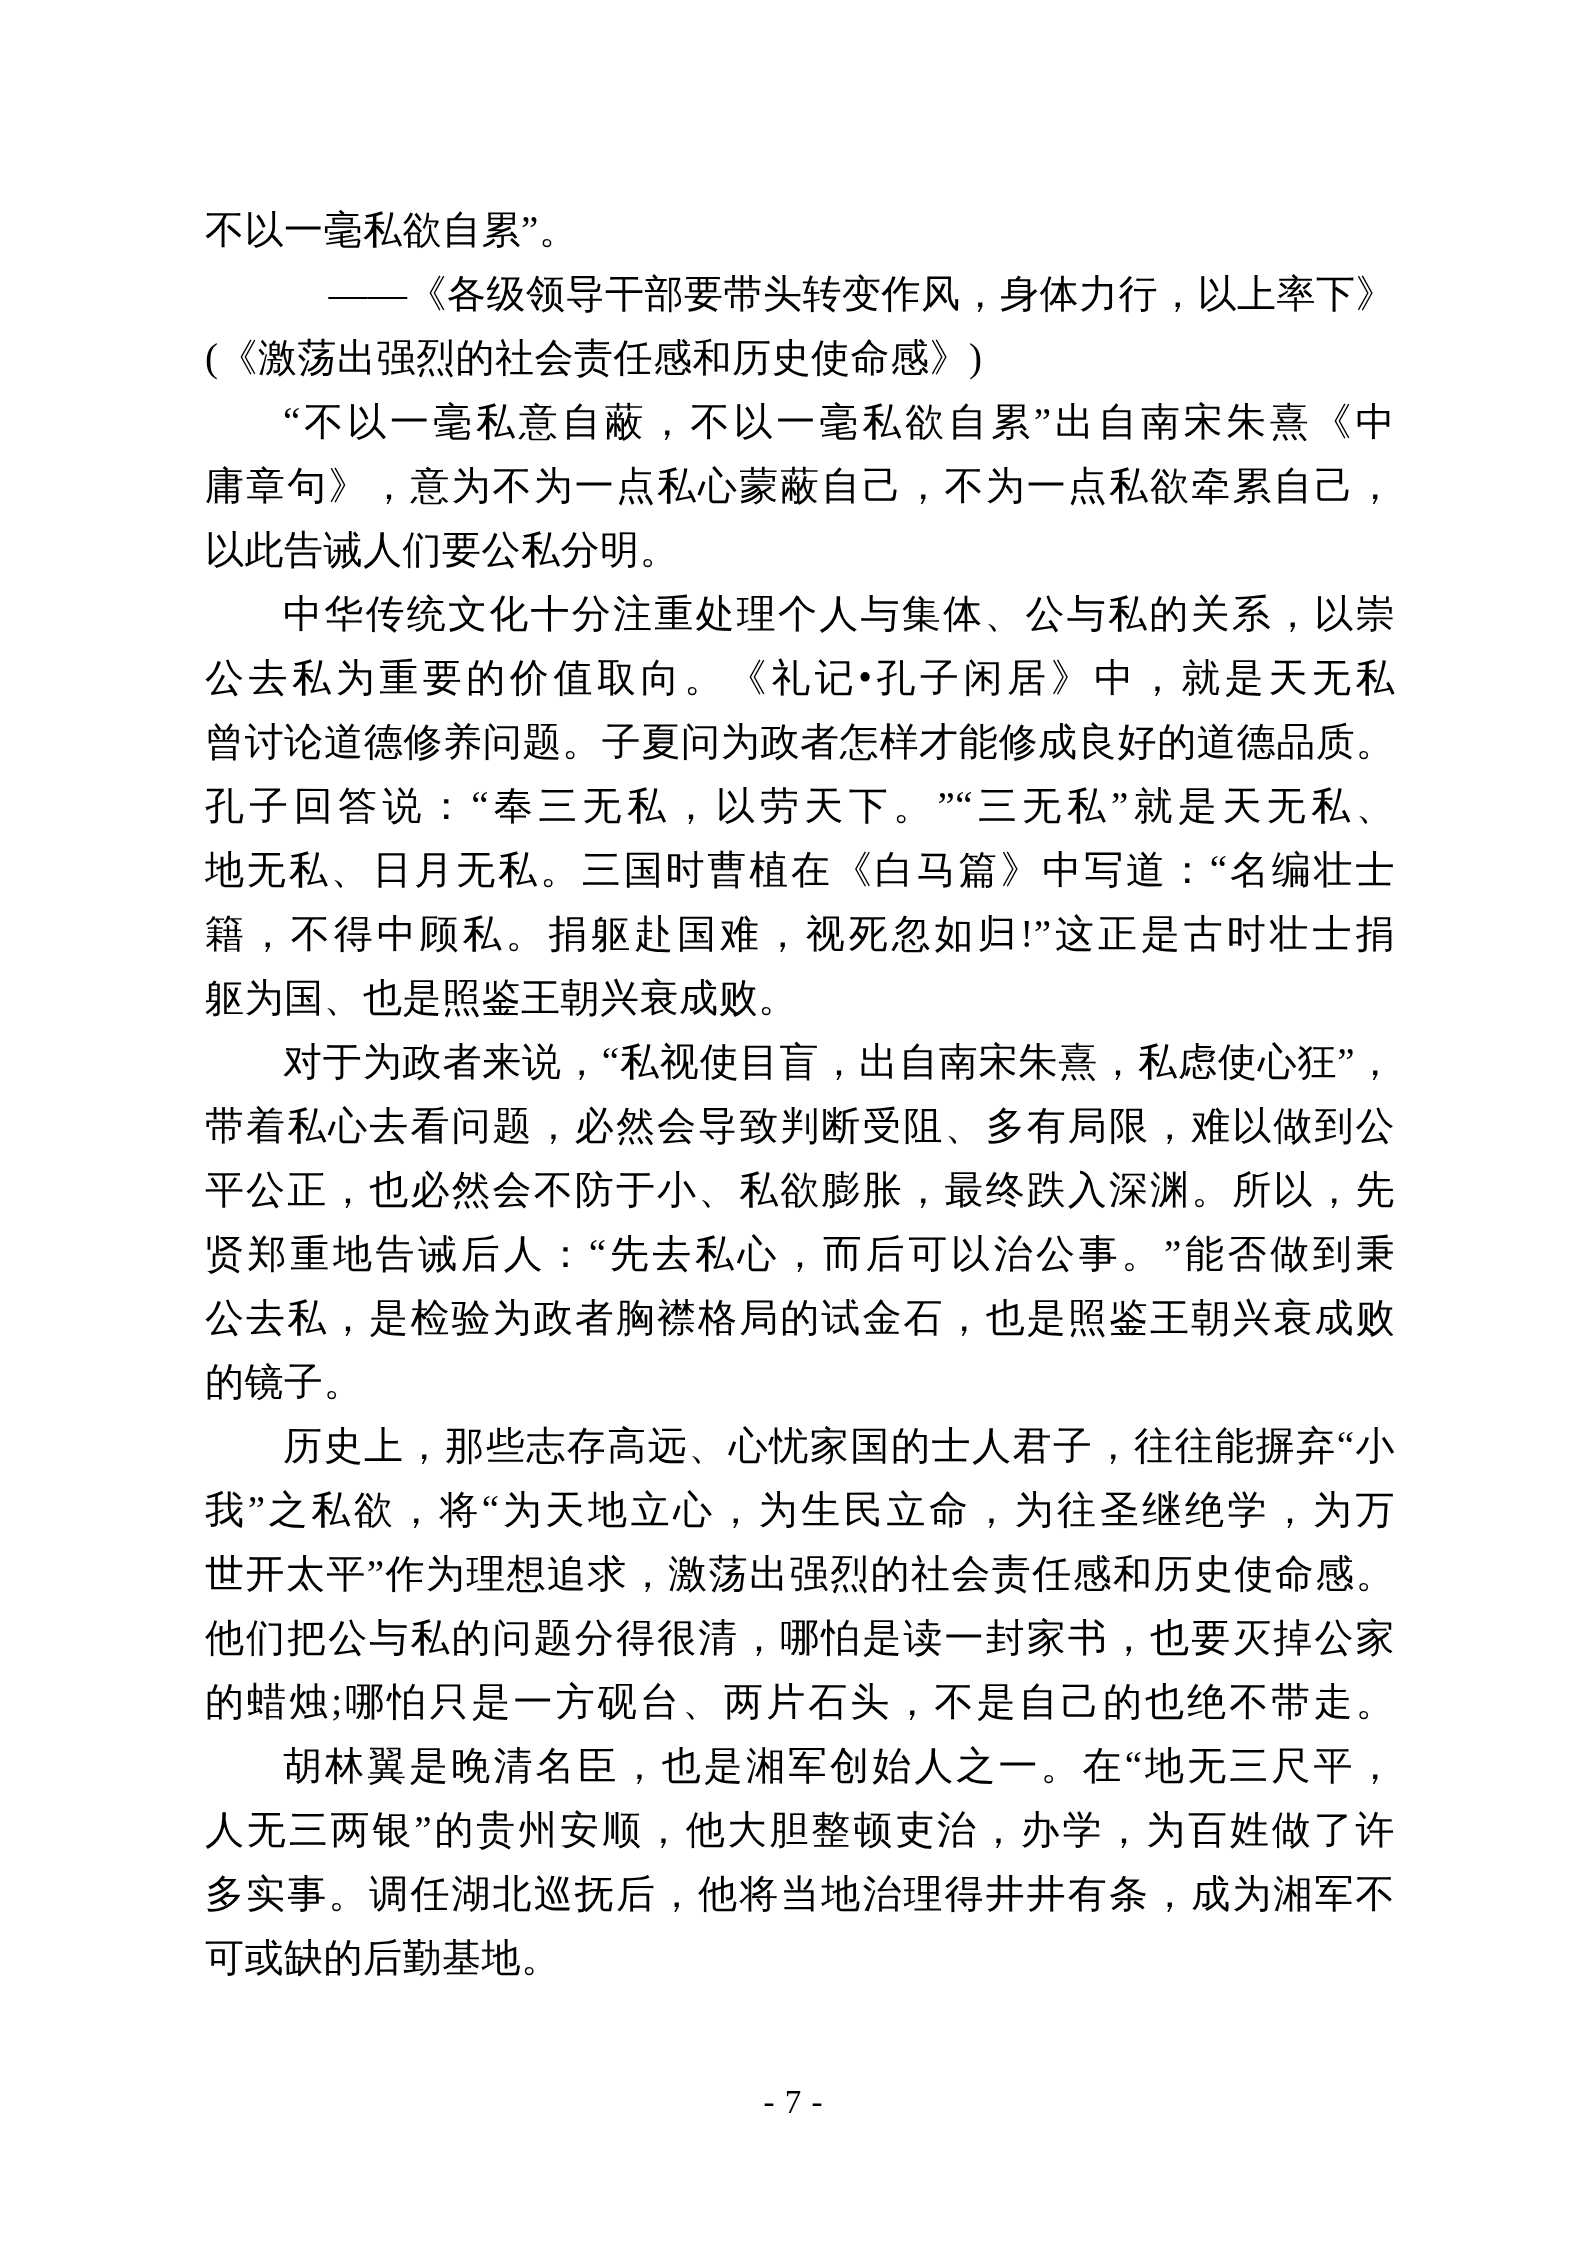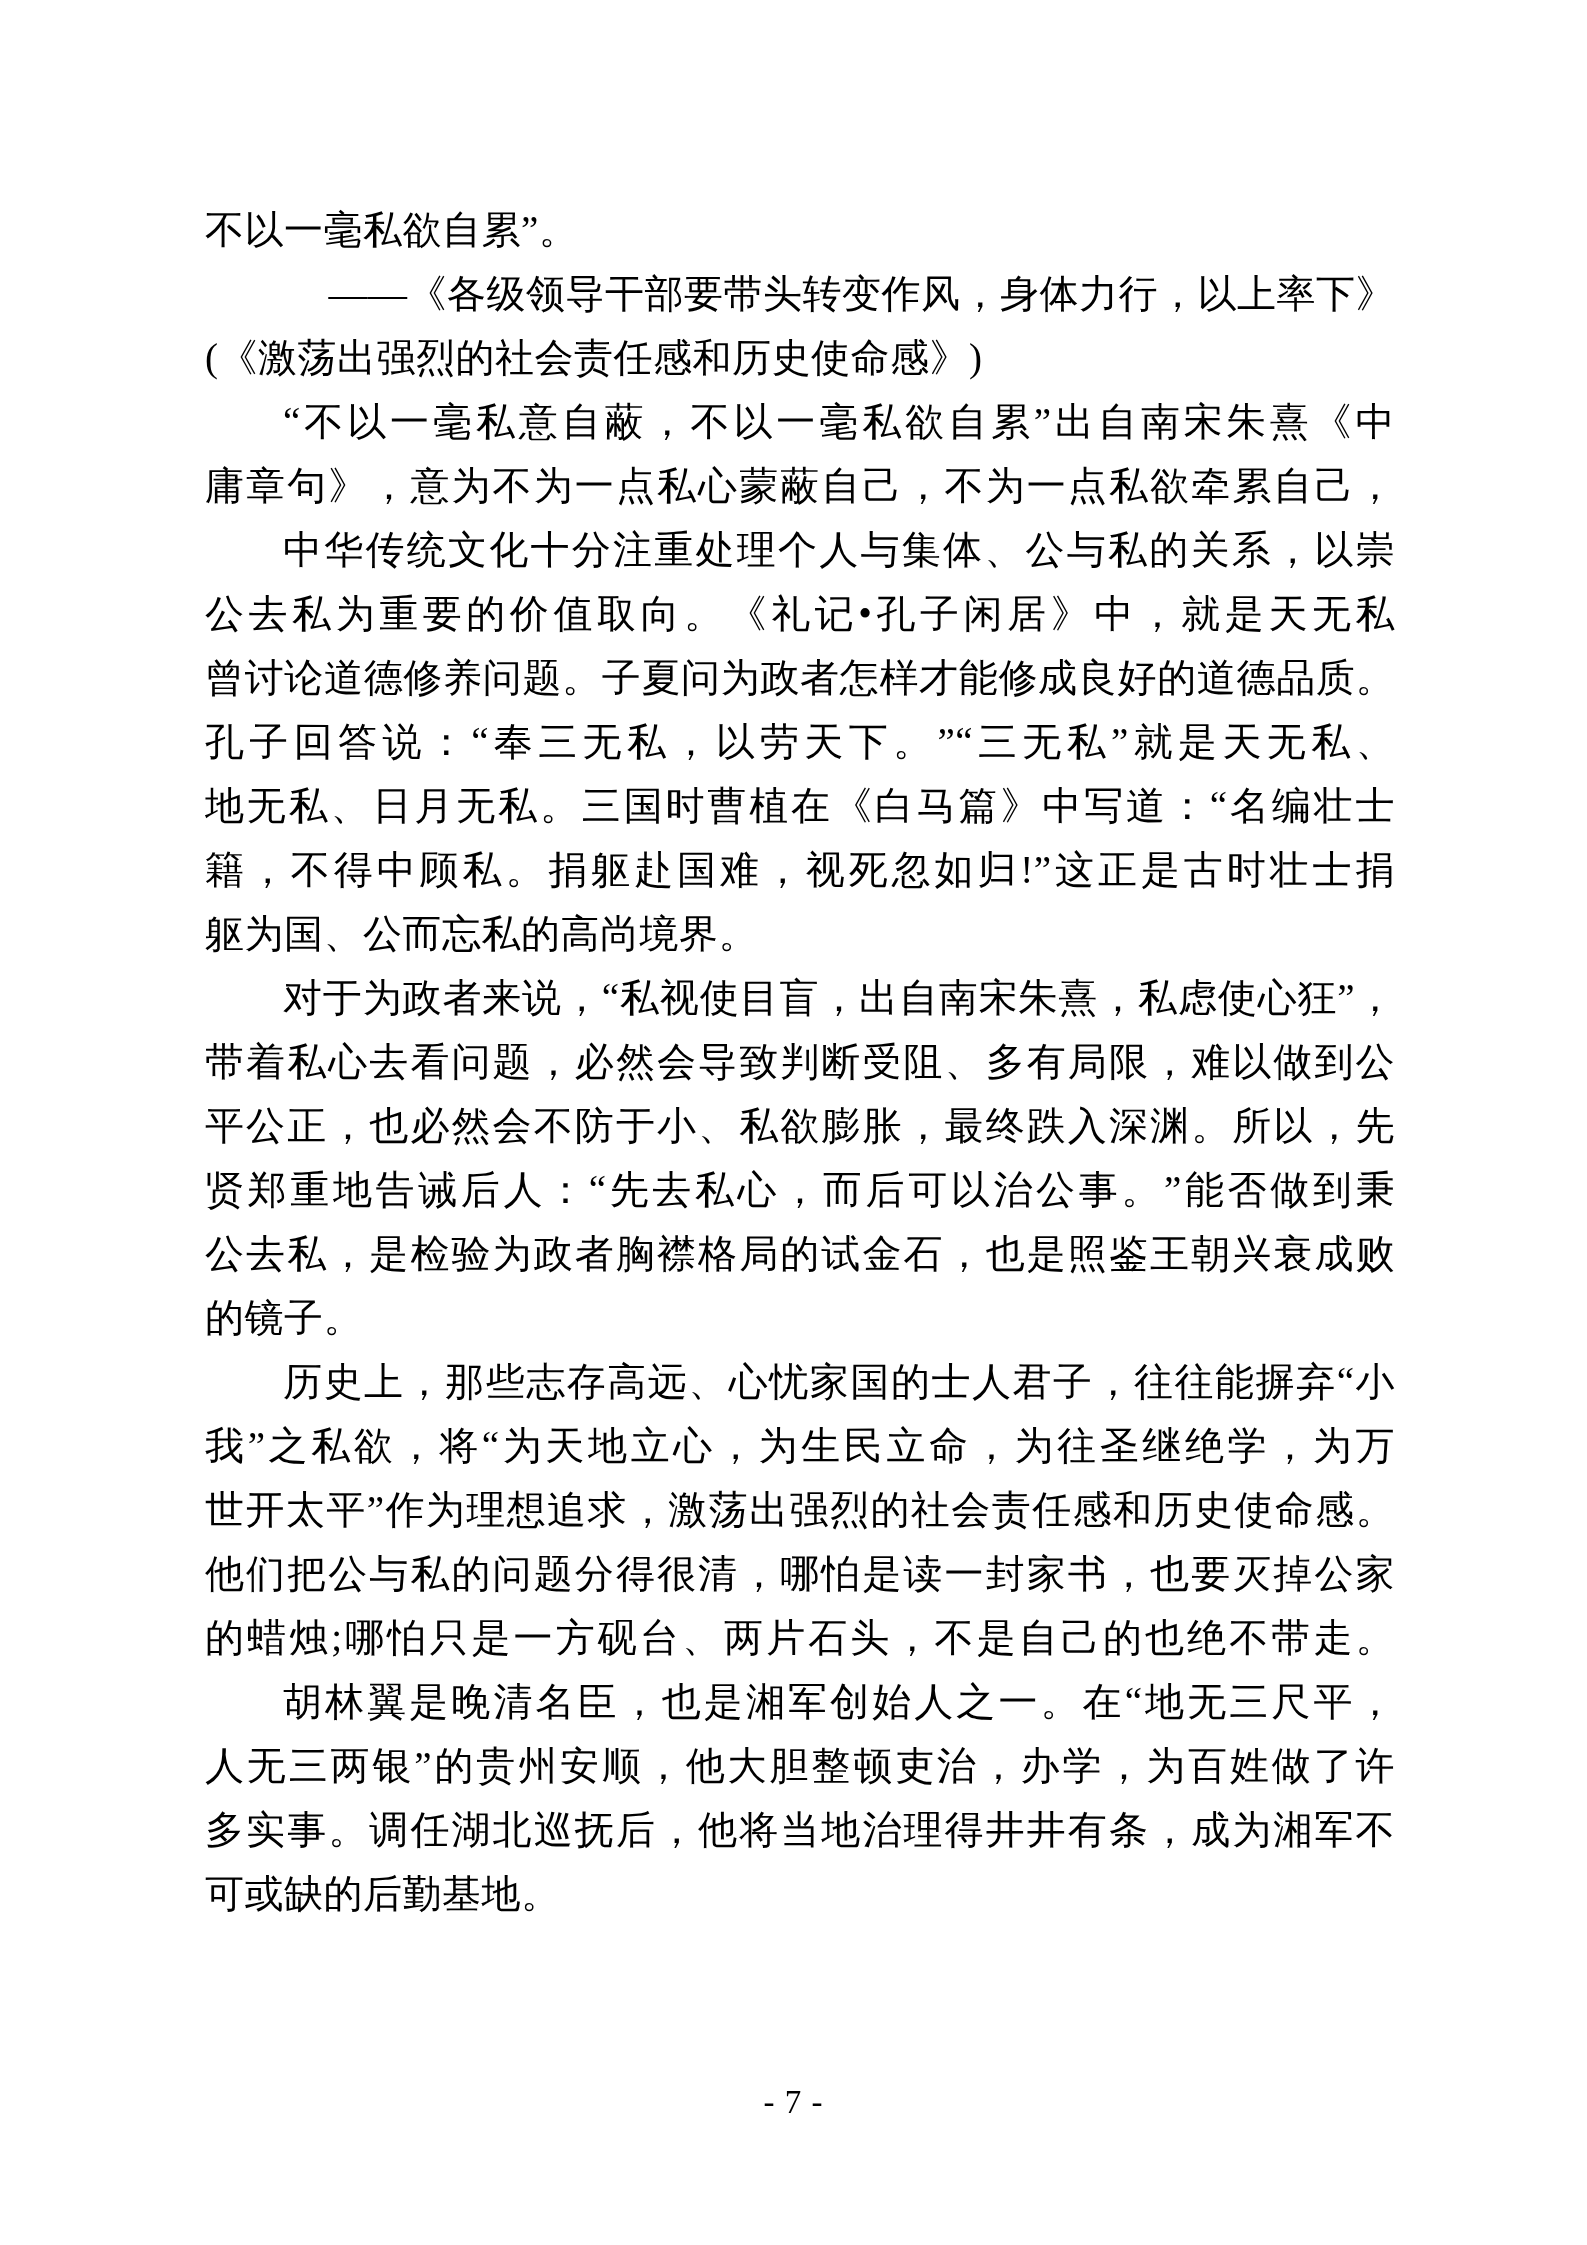--- a/index.html
+++ b/index.html
@@ -58,27 +58,28 @@
 </head>
 <body>
 
 <div class="page">
   <div class="content">
       <div class="line plain">不以一毫私欲自累”。</div>
       <div class="line right">——《各级领导干部要带头转变作风，身体力行，以上率下》</div>
       <div class="line plain">(《激荡出强烈的社会责任感和历史使命感》)</div>
       <div class="line indent">“不以一毫私意自蔽，不以一毫私欲自累”出自南宋朱熹《中</div>
       <div class="line justify">庸章句》，意为不为一点私心蒙蔽自己，不为一点私欲牵累自己，</div>
+      <div class="line plain">以此告诫人们要公私分明。</div>
       <div class="line indent">中华传统文化十分注重处理个人与集体、公与私的关系，以崇</div>
       <div class="line justify">公去私为重要的价值取向。《礼记•孔子闲居》中，就是天无私</div>
       <div class="line justify">曾讨论道德修养问题。子夏问为政者怎样才能修成良好的道德品质。</div>
       <div class="line justify">孔子回答说：“奉三无私，以劳天下。”“三无私”就是天无私、</div>
       <div class="line justify">地无私、日月无私。三国时曹植在《白马篇》中写道：“名编壮士</div>
       <div class="line justify">籍，不得中顾私。捐躯赴国难，视死忽如归!”这正是古时壮士捐</div>
-      <div class="line plain">躯为国、公而忘私的高尚境界。</div>
+      <div class="line plain">躯为国、也是照鉴王朝兴衰成败。</div>
       <div class="line indent">对于为政者来说，“私视使目盲，出自南宋朱熹，私虑使心狂”，</div>
       <div class="line justify">带着私心去看问题，必然会导致判断受阻、多有局限，难以做到公</div>
       <div class="line justify">平公正，也必然会不防于小、私欲膨胀，最终跌入深渊。所以，先</div>
       <div class="line justify">贤郑重地告诫后人：“先去私心，而后可以治公事。”能否做到秉</div>
       <div class="line justify">公去私，是检验为政者胸襟格局的试金石，也是照鉴王朝兴衰成败</div>
       <div class="line plain">的镜子。</div>
       <div class="line indent">历史上，那些志存高远、心忧家国的士人君子，往往能摒弃“小</div>
       <div class="line justify">我”之私欲，将“为天地立心，为生民立命，为往圣继绝学，为万</div>
       <div class="line justify">世开太平”作为理想追求，激荡出强烈的社会责任感和历史使命感。</div>
       <div class="line justify">他们把公与私的问题分得很清，哪怕是读一封家书，也要灭掉公家</div>

